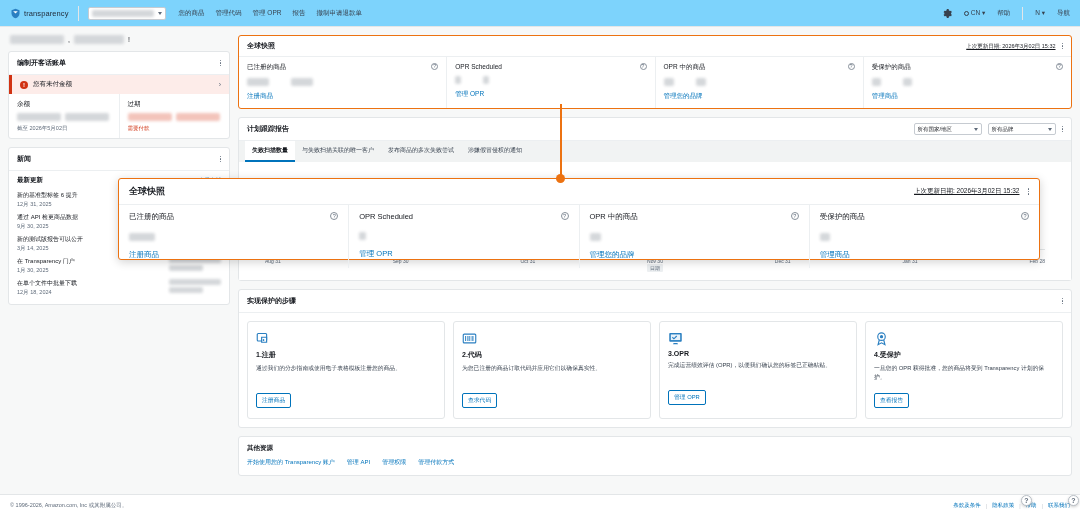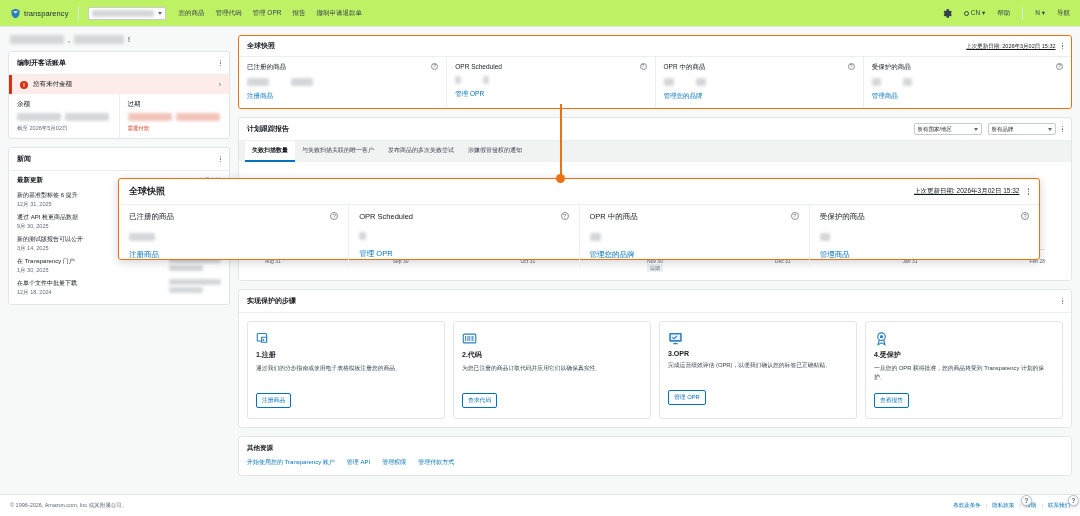--- a/index.html
+++ b/index.html
@@ -7,21 +7,21 @@
     width: 1080px; height: 516px;
     font-family: "Liberation Sans", sans-serif;
     background: #f7f8f8;
     overflow: hidden;
     color: #16191f;
   }
   .page { position: relative; width: 1080px; height: 516px; }
 
   
   .topnav {
-    height: 27px; background: #bef264; border-bottom: 1px solid #e3e6e8;
+    height: 27px; background: #7dd3fc; border-bottom: 1px solid #e3e6e8;
     display: flex; align-items: center; padding: 0 10px; gap: 9px;
     position: relative; z-index: 5;
   }
   .brand { display: flex; align-items: center; gap: 3px; }
   .brand-mark { width: 11px; height: 11px; position: relative; }
   .brand-mark svg { display: block; }
   .brand-text { font-size: 7.5px; color: #232f3e; letter-spacing: .1px; }
   .nav-divider { width: 1px; height: 15px; background: #e3e6e8; }
   .acct-select {
     width: 78px; height: 13px; border: 1px solid #c6cbd1; border-radius: 2px;

